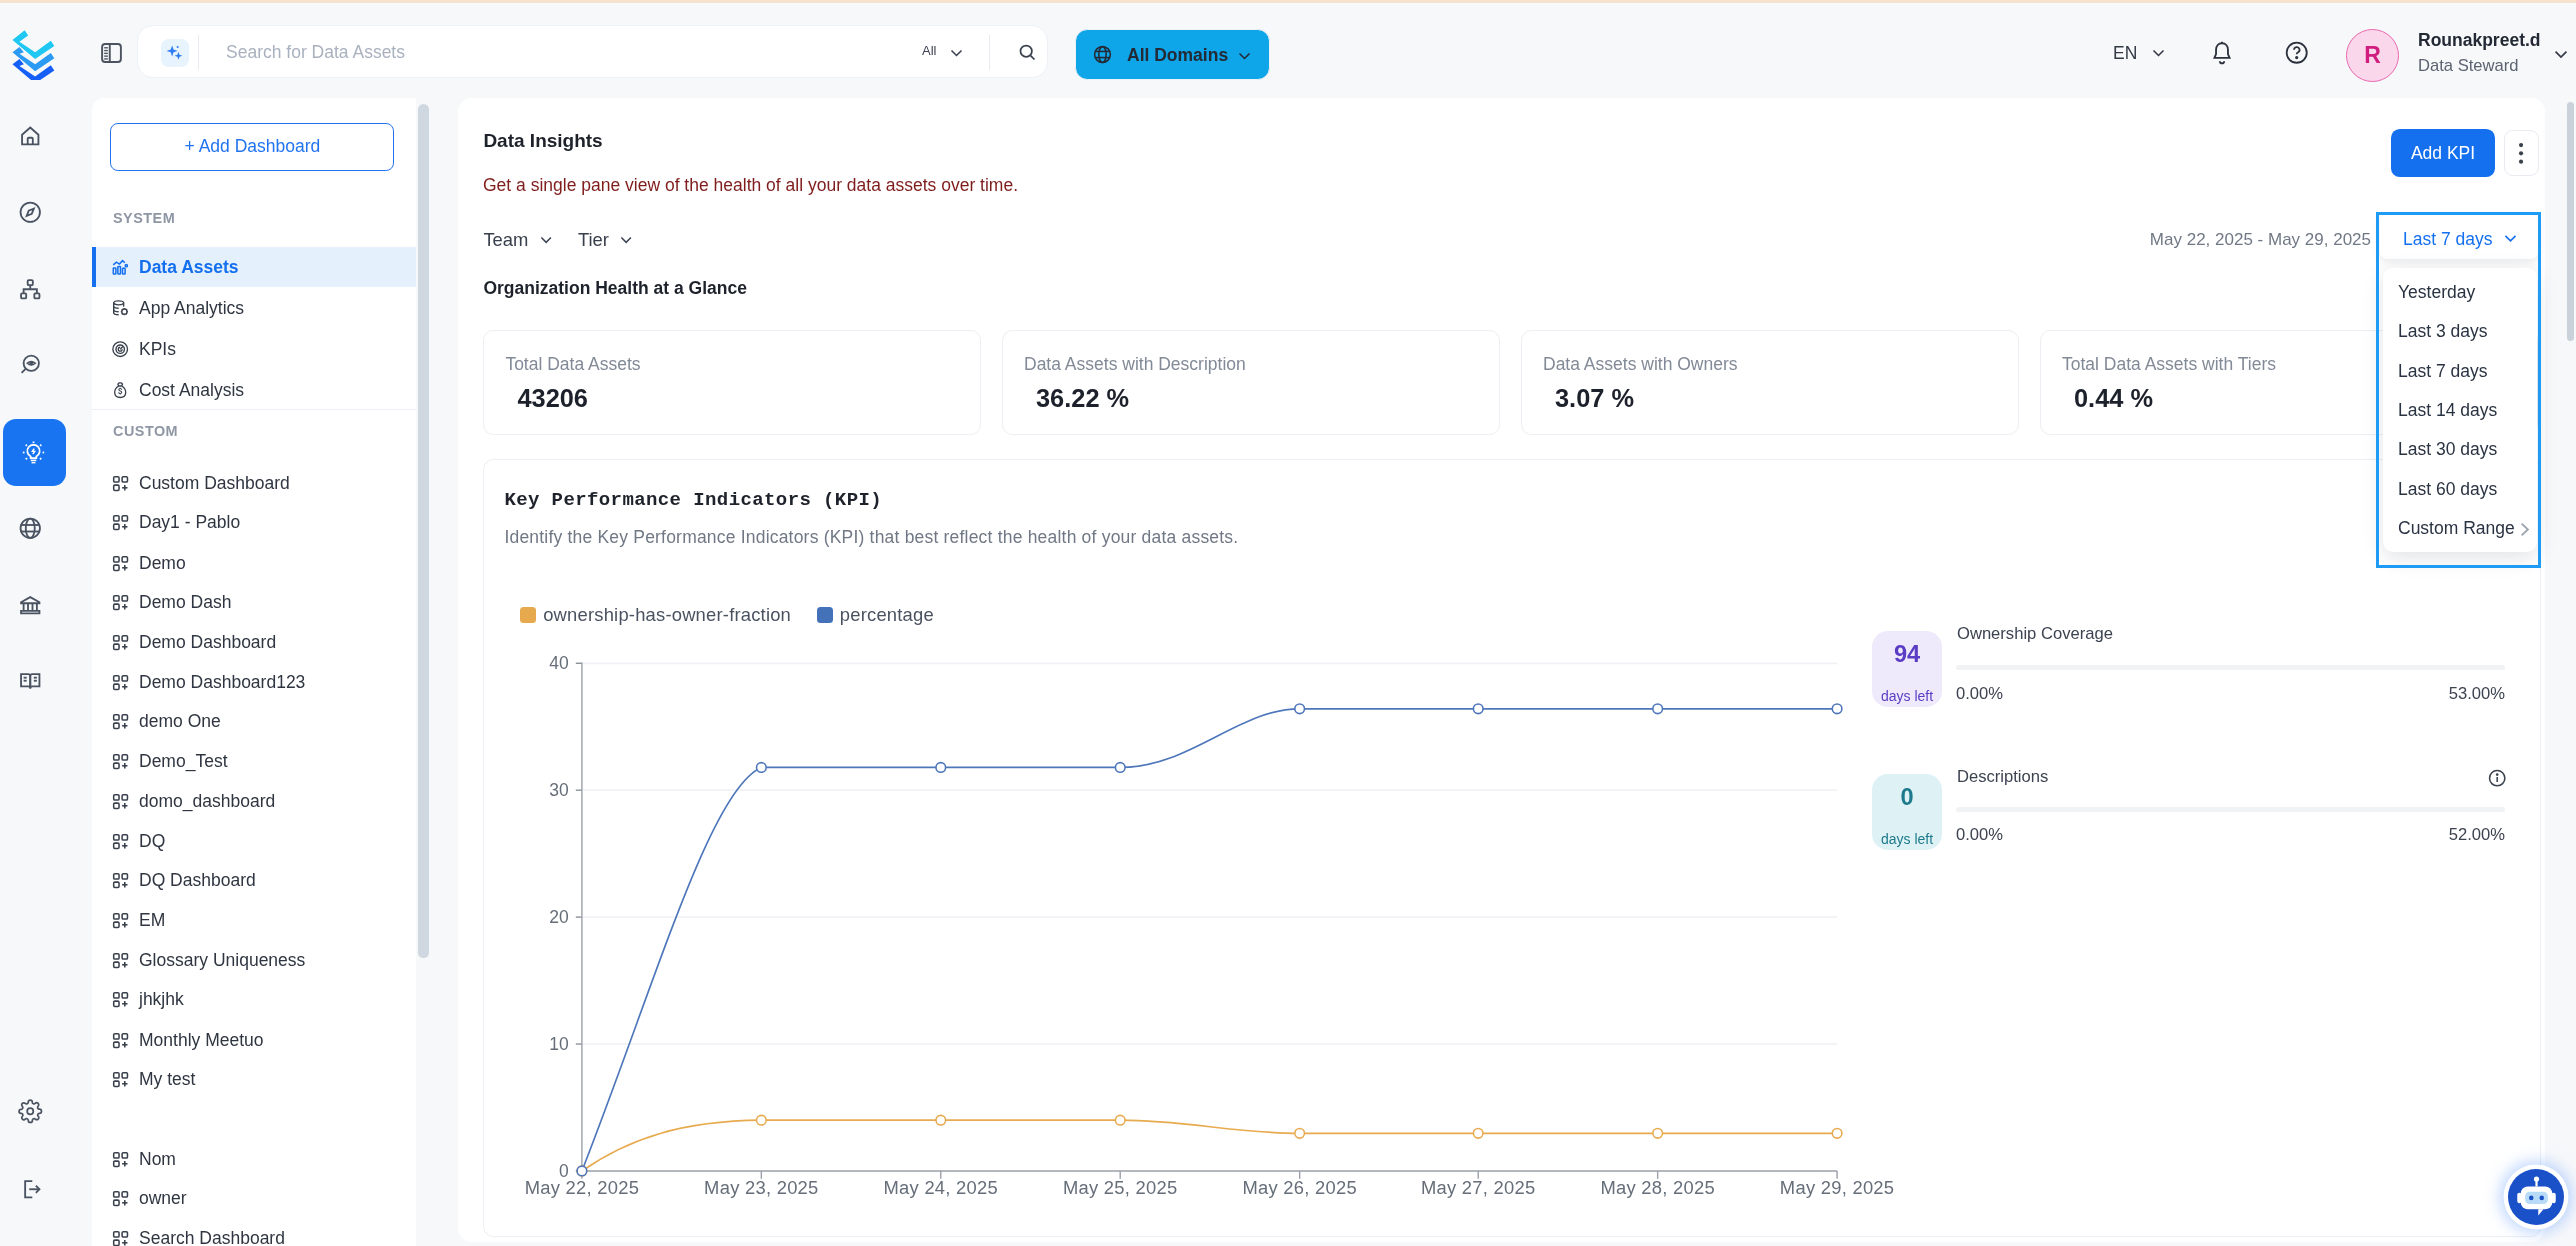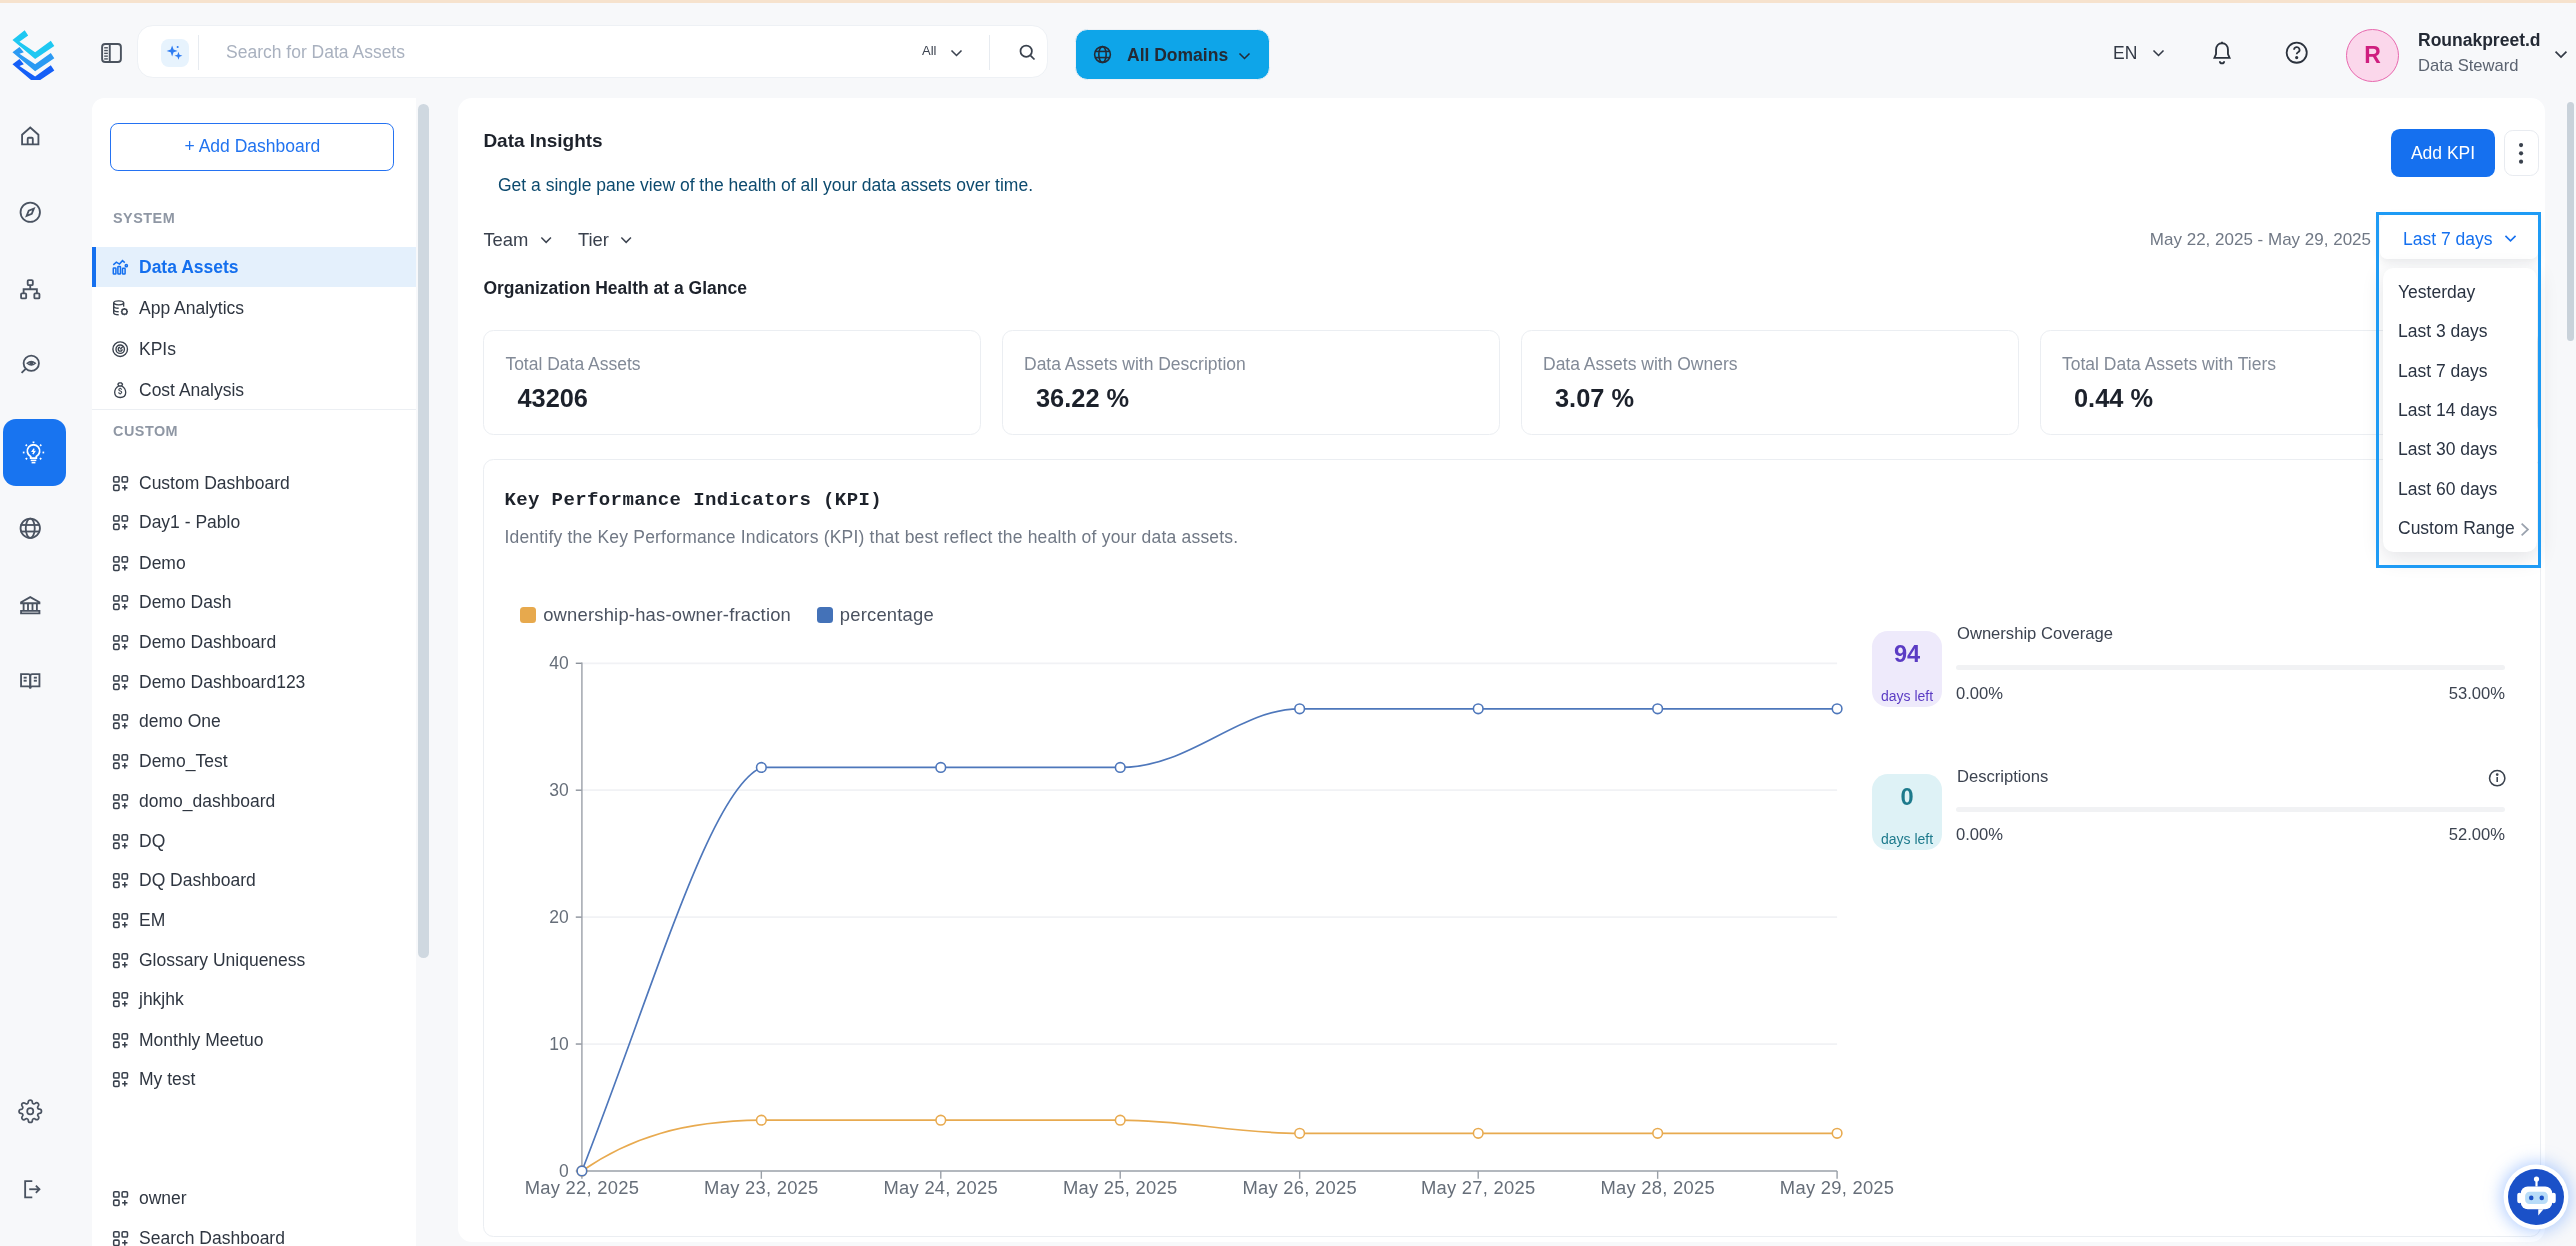--- a/index.html
+++ b/index.html
@@ -29,21 +29,21 @@
 .sec-label { font-size:14.4px; color:#8f97a4; font-weight:bold; letter-spacing:0.5px; }
 .srow { position:absolute; left:0; width:324px; height:40px; }
 .srow .ic { position:absolute; left:19px; top:10.5px; }
 .srow .tx { position:absolute; left:47px; top:9.6px; font-size:17.5px; color:#2f3641; white-space:nowrap; }
 .srow-active { background:#e4f0fc; }
 .srow-active .tx { color:#146fee; font-weight:bold; }
 .sb-hr { position:absolute; left:0px; width:324px; height:0.9px; background:#eceff3; }
 
 .main { left:458px; top:98px; width:2087px; height:1144px; background:#fff; border-radius:14px; }
 .m-title { left:25.4px; top:31.5px; font-size:19px; font-weight:bold; color:#1d222b; }
-.m-sub { left:40px; top:77px; font-size:17.5px; color:#0c4a6e; }
+.m-sub { left:25px; top:77px; font-size:17.5px; color:#7f1d1d; }
 .addkpi { left:1933px; top:31px; width:104px; height:48px; background:#1570ef; border-radius:8.8px; color:#fff; font-size:17.5px; font-weight:500; text-align:center; line-height:48px; }
 .kebab { left:2046px; top:31.5px; width:35px; height:46px; background:#fff; border:0.9px solid #e8ebf0; border-radius:8.8px; }
 .filters { left:25.4px; top:131px; font-size:18.4px; font-weight:500; color:#39404d; }
 .mdate { position:absolute; top:132px; right:174px; font-size:17px; color:#707885; }
 .orghealth { left:25.4px; top:180px; font-size:17.5px; font-weight:bold; color:#1d222b; }
 .scard { position:absolute; top:232px; width:498px; height:105px; background:#fff; border:0.9px solid #ebeef2; border-radius:10.5px; }
 .scard .lb { position:absolute; left:21px; top:23px; font-size:17.5px; color:#828a97; }
 .scard .vl { position:absolute; left:21px; top:53px; font-size:25.4px; font-weight:bold; color:#1c212b;margin-left:12px; }
 .kpicard { left:25.4px; top:361px; width:2058px; height:778px; background:#fff; border:0.9px solid #ebeef2; border-radius:10.5px; }
 .k-title { left:20px; top:29px; letter-spacing:0.4px; font-size:19px; font-weight:bold; color:#1d222b;font-family:Liberation Mono, monospace; }
@@ -443,20 +443,32 @@
       <div class="ic">
         <svg width="18.4" height="18.4" viewBox="0 0 24 24" fill="none" stroke="#39414d" stroke-width="2">
           <rect x="3.5" y="3.5" width="7" height="7" rx="1.5"></rect>
           <rect x="14.5" y="3.5" width="7" height="7" rx="1.5"></rect>
           <rect x="3.5" y="14.5" width="7" height="7" rx="1.5"></rect>
           <line x1="18" y1="14.5" x2="18" y2="21.5"></line>
           <line x1="14.5" y1="18" x2="21.5" y2="18"></line>
         </svg>
       </div>
       <div class="tx">My test</div>
+    </div>
+    <div class="srow" style="top:1041px">
+      <div class="ic">
+        <svg width="18.4" height="18.4" viewBox="0 0 24 24" fill="none" stroke="#39414d" stroke-width="2">
+          <rect x="3.5" y="3.5" width="7" height="7" rx="1.5"></rect>
+          <rect x="14.5" y="3.5" width="7" height="7" rx="1.5"></rect>
+          <rect x="3.5" y="14.5" width="7" height="7" rx="1.5"></rect>
+          <line x1="18" y1="14.5" x2="18" y2="21.5"></line>
+          <line x1="14.5" y1="18" x2="21.5" y2="18"></line>
+        </svg>
+      </div>
+      <div class="tx">Nom</div>
     </div>
     <div class="srow" style="top:1080px">
       <div class="ic">
         <svg width="18.4" height="18.4" viewBox="0 0 24 24" fill="none" stroke="#39414d" stroke-width="2">
           <rect x="3.5" y="3.5" width="7" height="7" rx="1.5"></rect>
           <rect x="14.5" y="3.5" width="7" height="7" rx="1.5"></rect>
           <rect x="3.5" y="14.5" width="7" height="7" rx="1.5"></rect>
           <line x1="18" y1="14.5" x2="18" y2="21.5"></line>
           <line x1="14.5" y1="18" x2="21.5" y2="18"></line>
         </svg>

